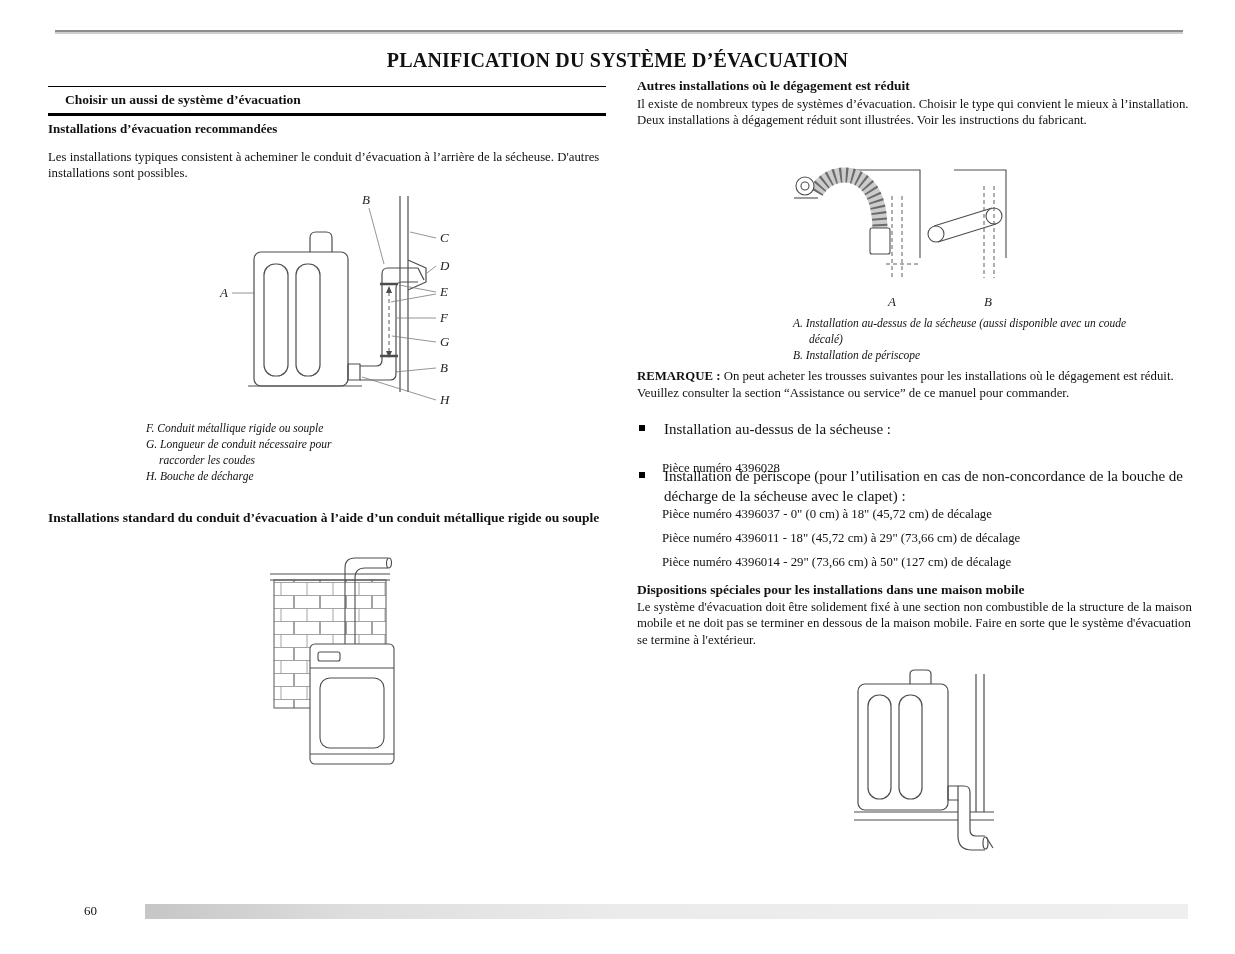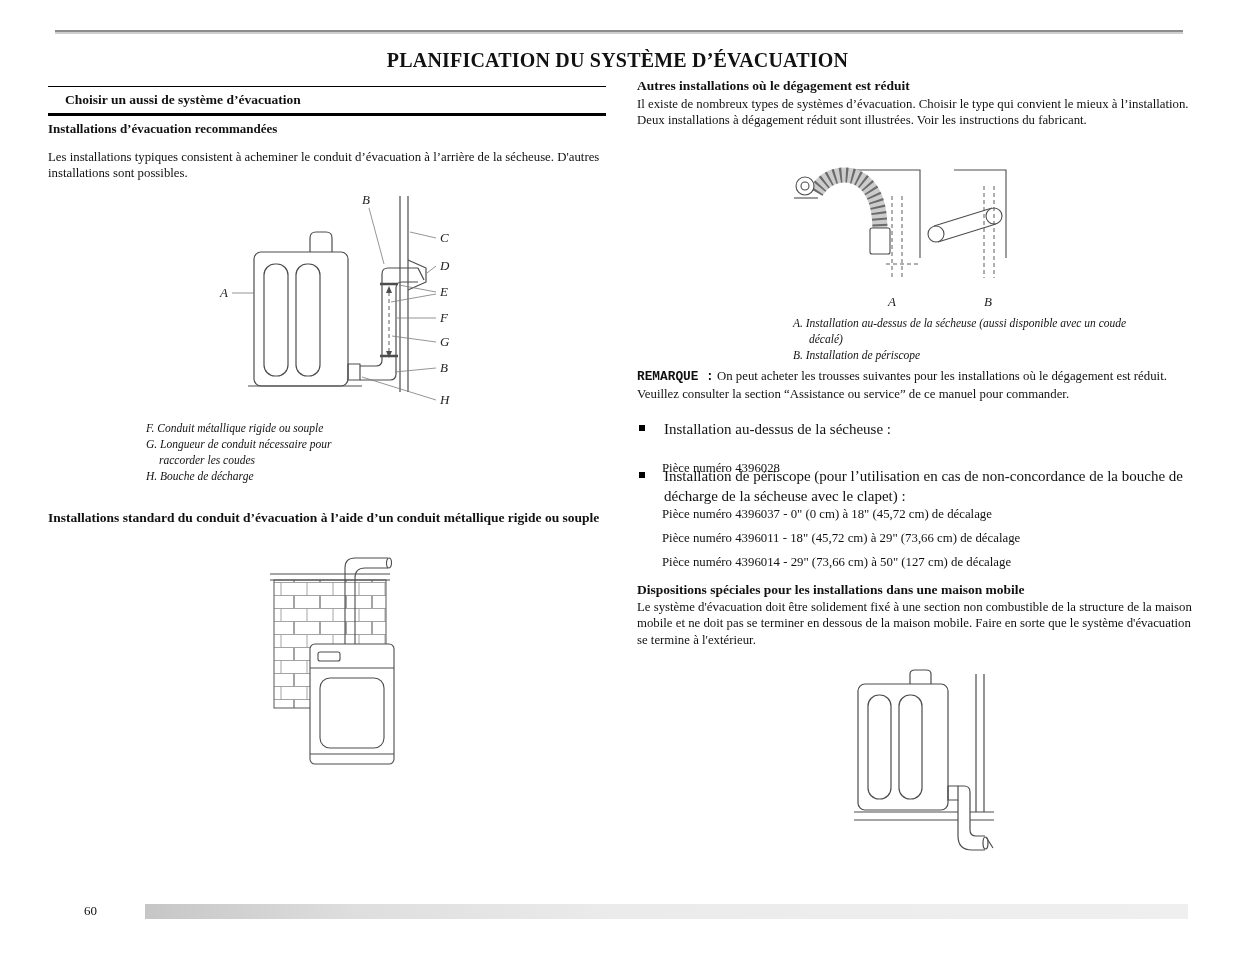--- a/index.html
+++ b/index.html
@@ -41,21 +41,21 @@
 
   #heading-reduced { left:637px; top:77px; }
   #para-reduced { left:637px; top:96px; width:556px; }
   #diagram-reduced { left:788px; top:166px; }
 
   #figure-caption { left:793px; top:316px; width:345px;
     font-style:italic; font-size:11.5px; line-height:1.38; }
   .cap-item { padding-left:16px; text-indent:-16px; }
 
   #para-note { left:637px; top:368px; width:556px; line-height:1.3; }
-  .note-label { font-weight:bold;font-family:Liberation Mono, monospace; }
+  .note-label { font-weight:bold; }
 
   .bullet-row { display:flex; font-size:15px; line-height:1.3; }
   .sq { width:6px; height:6px; background:#000; margin:5px 19px 0 2px; flex:none; }
   #bullet-1 { left:637px; top:420px; width:556px; }
   #detail-1-0 { left:662px; top:460px; }
   #bullet-2 { left:637px; top:467px; width:556px; }
   #detail-2-0 { left:662px; top:506px; }
   #detail-2-1 { left:662px; top:530px; }
   #detail-2-2 { left:662px; top:554px; }
 

